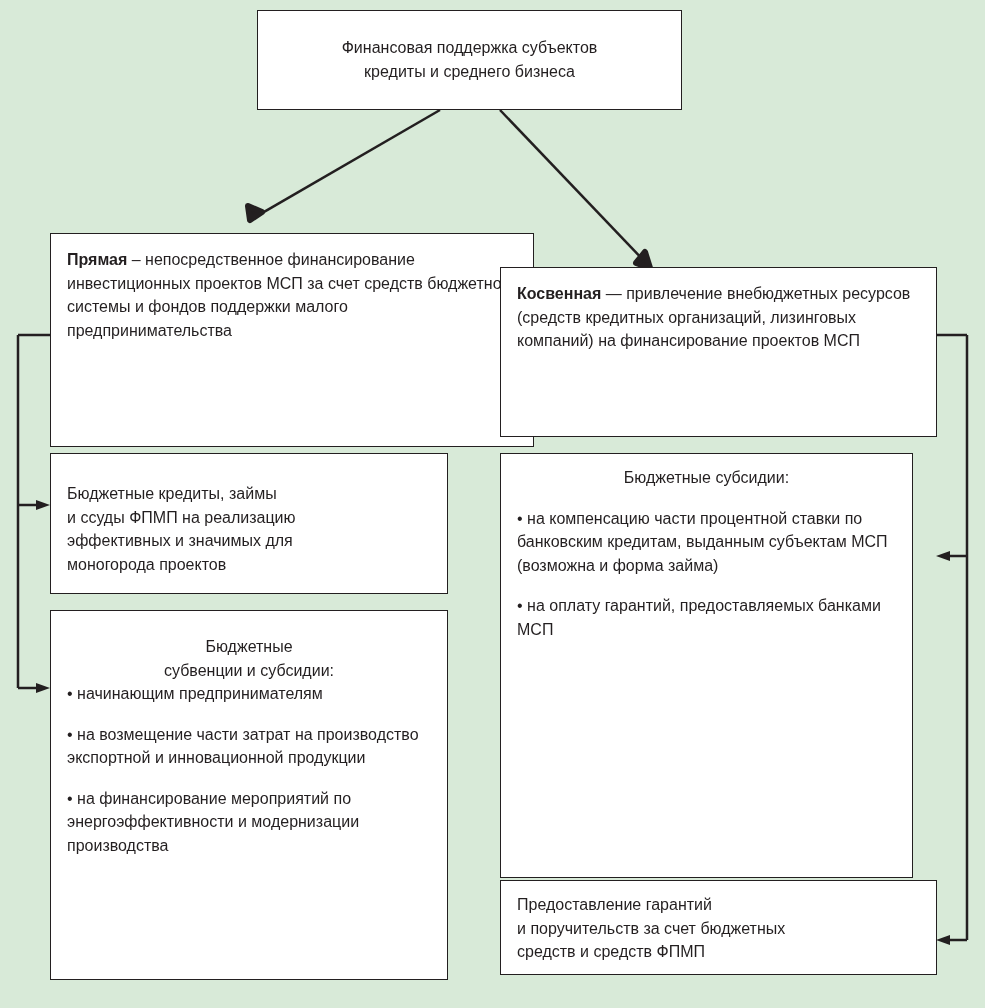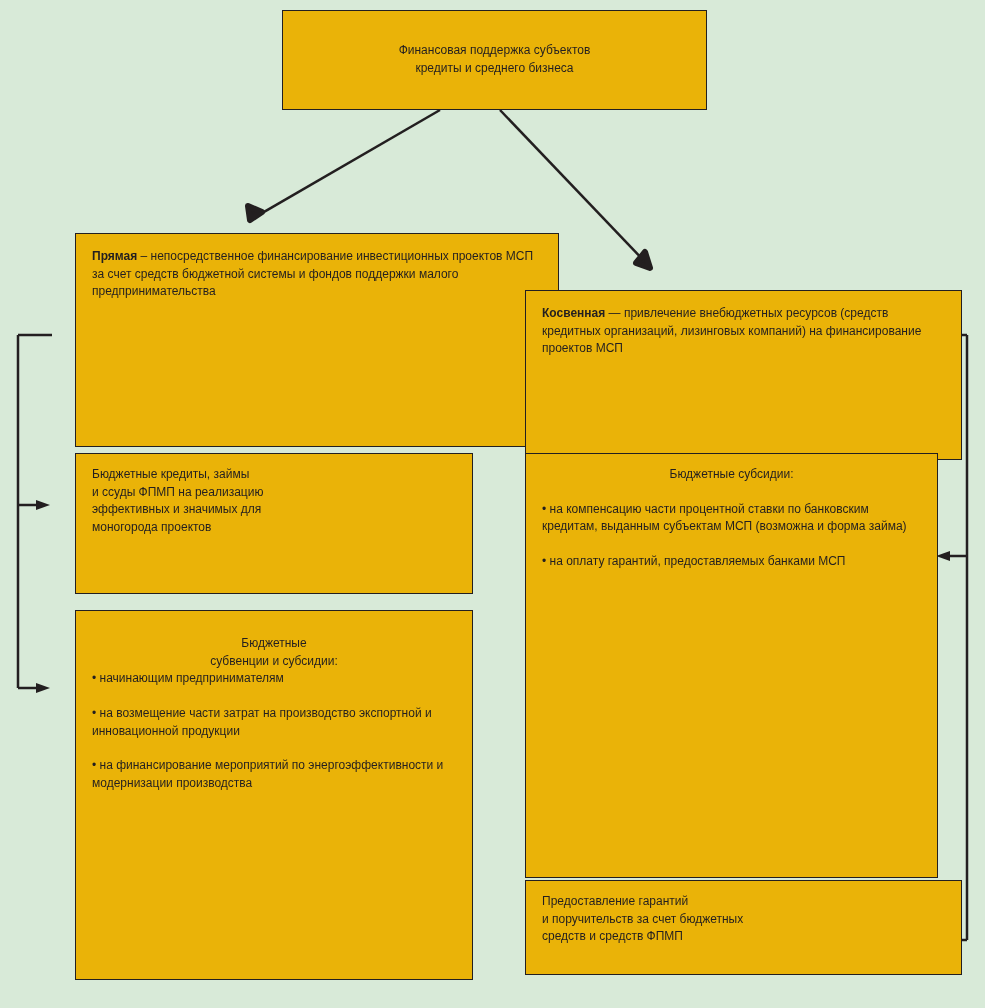--- a/index.html
+++ b/index.html
@@ -22,28 +22,27 @@
   }
   .svg-layer {
     position: absolute;
     left: 0; top: 0;
     width: 985px;
     height: 1008px;
     pointer-events: none;
   }
   .node {
     position: absolute;
-    background: #eab308;
+    background: #ffffff;
     border: 1px solid #231f20;
     box-sizing: border-box;
-    font-size: 12px;
+    font-size: 16px;
     line-height: 1.47;
     color: #231f20;
     padding: 10px 14px;
-    margin-left: 25px;
   }
   .node p {
     margin: 0;
   }
   .node p.gap {
     margin-top: 17px;
   }
   .center {
     text-align: center;
   }
@@ -63,31 +62,31 @@
   }
   #direct-node {
     left: 50px;
     top: 233px;
     width: 484px;
     height: 214px;
     padding: 14px 16px;
   }
   #indirect-node {
     left: 500px;
-    top: 290px;
+    top: 267px;
     width: 437px;
     height: 170px;
     padding: 14px 16px;
   }
   #direct-item-1 {
     left: 50px;
     top: 453px;
     width: 398px;
     height: 141px;
-    padding: 12px 16px;
+    padding: 28px 16px;
   }
   #direct-item-2 {
     left: 50px;
     top: 610px;
     width: 398px;
     height: 370px;
     padding: 24px 16px;
   }
   #indirect-item-1 {
     left: 500px;

